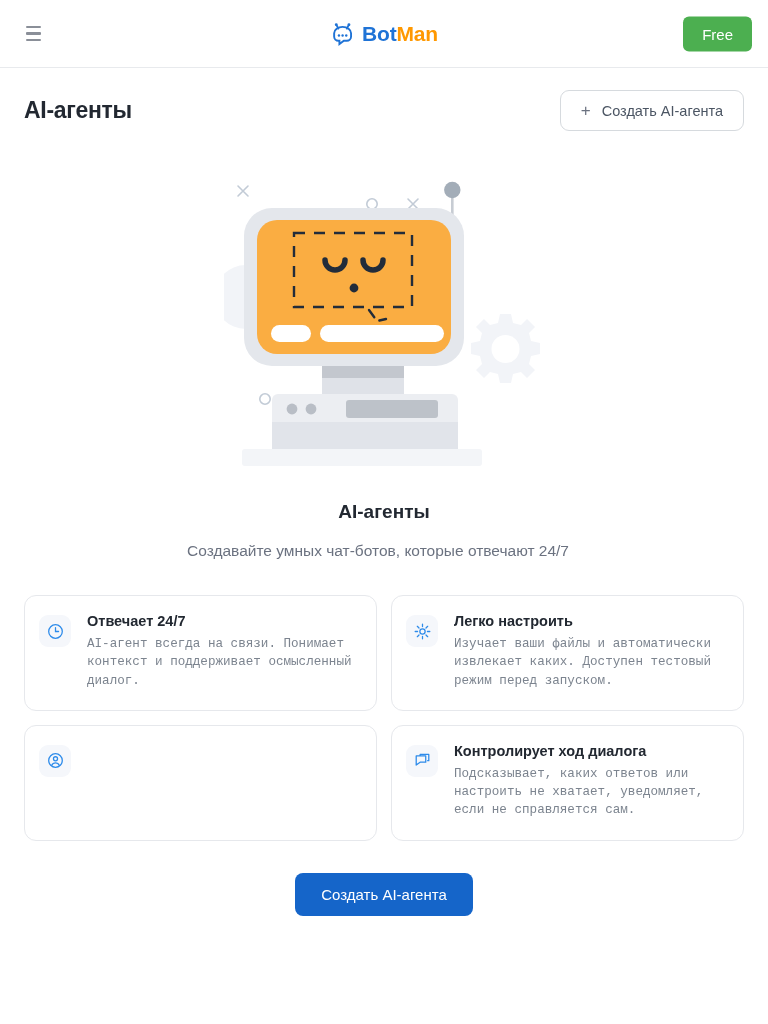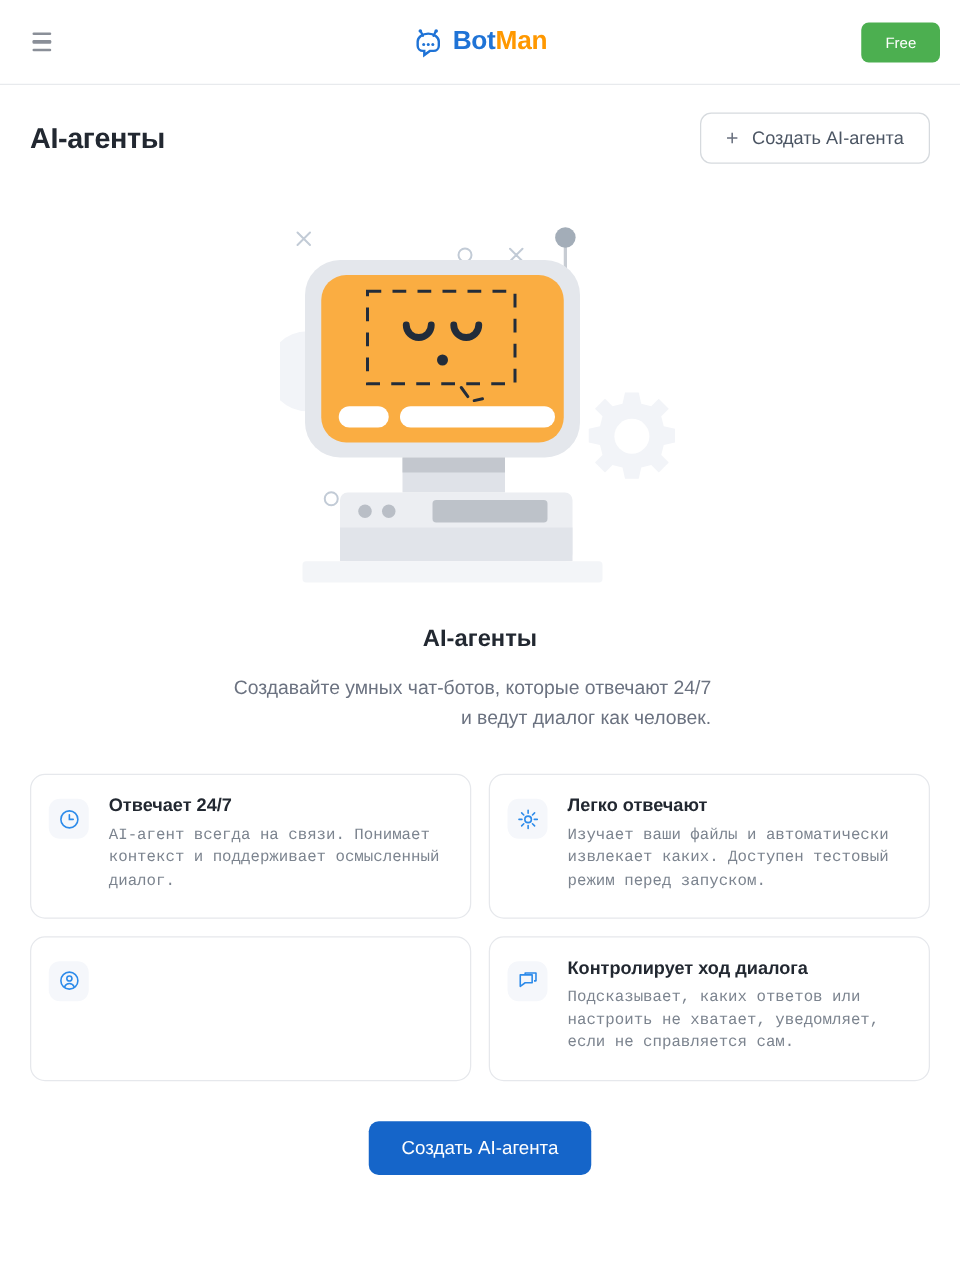--- a/index.html
+++ b/index.html
@@ -56,21 +56,21 @@
   }
   .brand-text .bot { color: #1f73d6; }
   .brand-text .man { color: #ff9800; }
   .plan-badge {
     position: absolute;
     right: 16px;
     top: 50%;
     transform: translateY(-50%);
     background: #4caf50;
     color: #fff;
-    font-size: 12px;
+    font-size: 15px;
     padding: 9px 19px;
     border-radius: 6px;
     cursor: pointer;
     border: none;
     font-family: inherit;
   }
 
   
   .titlebar {
     display: flex;
@@ -282,21 +282,20 @@
     <circle cx="68" cy="232" r="5.4" fill="#b9bec6"></circle>
     <circle cx="87" cy="232" r="5.4" fill="#b9bec6"></circle>
     <rect x="122" y="223" width="92" height="18" rx="3" fill="#bdc2c9"></rect>
 
     <rect x="18" y="272" width="240" height="17" rx="3" fill="#f3f5f8"></rect>
   </svg>
 
   <h2 class="empty-heading">AI-агенты</h2>
   <p class="empty-sub">
     <span>Создавайте умных чат-ботов, которые отвечают 24/7</span><br>
-    <span>и ведут диалог как человек.</span>
   </p>
 
   <div class="features">
 
     <div class="feature-card">
       <span class="feature-icon">
         <svg viewBox="0 0 20 20">
           <circle cx="10" cy="10" r="8" fill="none" stroke="#2d8bea" stroke-width="1.5"></circle>
           <path d="M10 5.6 V10 H13.6" fill="none" stroke="#2d8bea" stroke-width="1.5" stroke-linecap="round"></path>
         </svg>
@@ -311,21 +310,21 @@
       <span class="feature-icon">
         <svg viewBox="0 0 20 20">
           <circle cx="10" cy="10" r="3.1" fill="none" stroke="#2d8bea" stroke-width="1.5"></circle>
           <g stroke="#2d8bea" stroke-width="1.5" stroke-linecap="round">
             <path d="M10 1.4 V4.2 M10 15.8 V18.6 M1.4 10 H4.2 M15.8 10 H18.6"></path>
             <path d="M3.9 3.9 L5.9 5.9 M14.1 14.1 L16.1 16.1 M16.1 3.9 L14.1 5.9 M5.9 14.1 L3.9 16.1"></path>
           </g>
         </svg>
       </span>
       <div class="feature-body">
-        <div class="feature-title">Легко отвечают</div>
+        <div class="feature-title">Легко настроить</div>
         <p class="feature-desc">Изучает ваши файлы и автоматически извлекает каких. Доступен тестовый режим перед запуском.</p>
       </div>
     </div>
 
     <div class="feature-card">
       <span class="feature-icon">
         <svg viewBox="0 0 20 20">
           <circle cx="10" cy="10" r="8" fill="none" stroke="#2d8bea" stroke-width="1.5"></circle>
           <circle cx="10" cy="8" r="2.4" fill="none" stroke="#2d8bea" stroke-width="1.5"></circle>
           <path d="M5.6 15.6 a4.8 4.8 0 0 1 8.8 0" fill="none" stroke="#2d8bea" stroke-width="1.5" stroke-linecap="round"></path>

